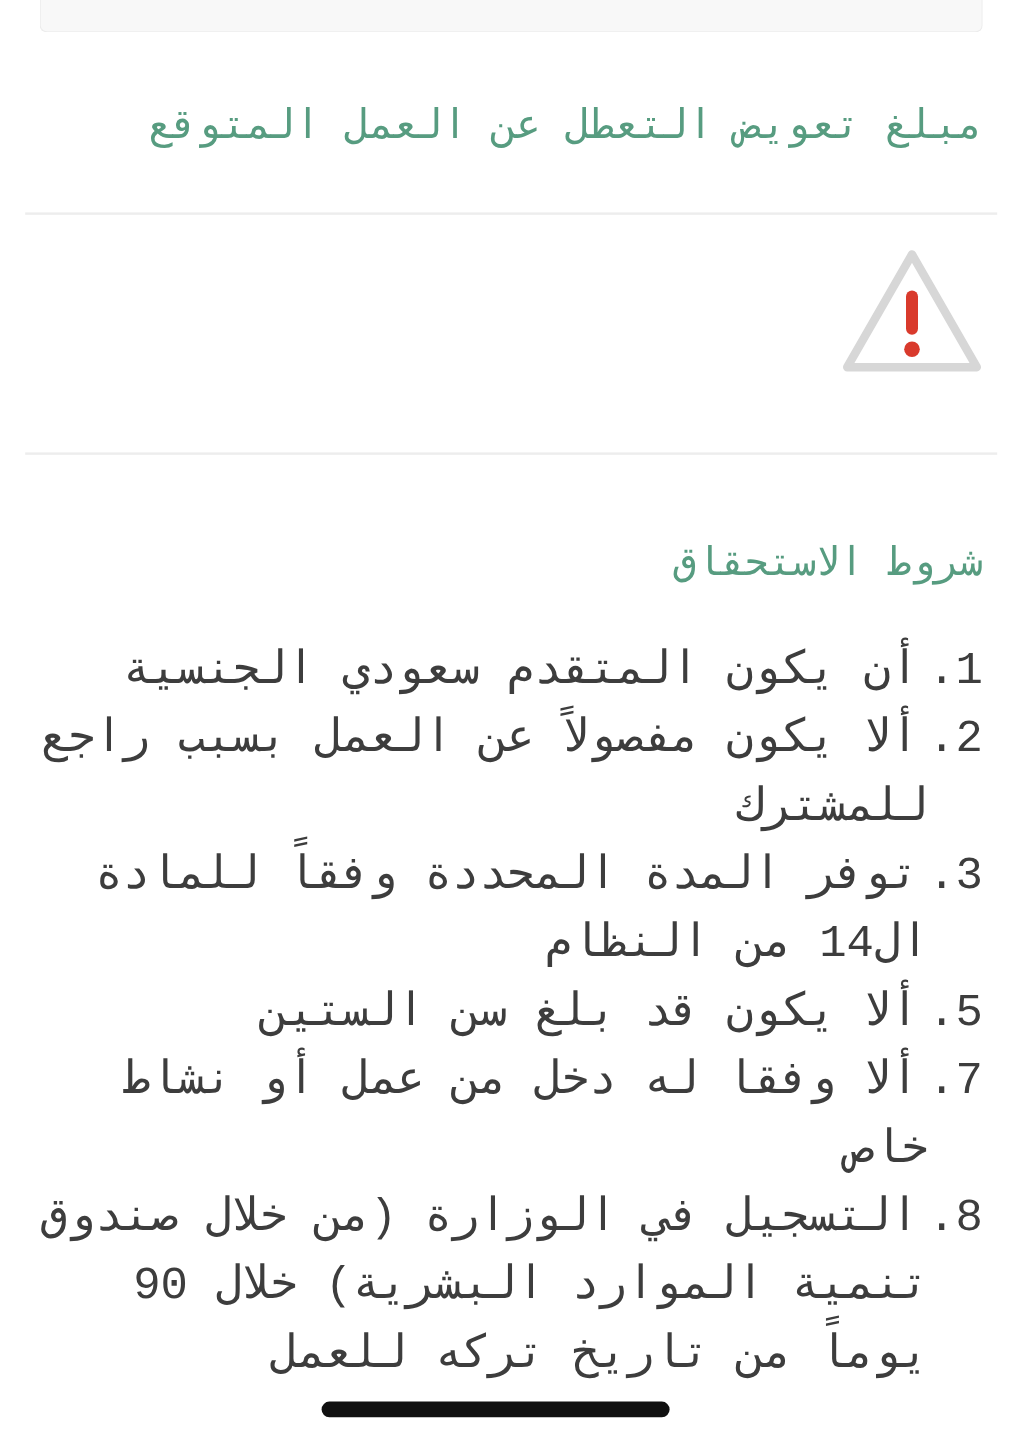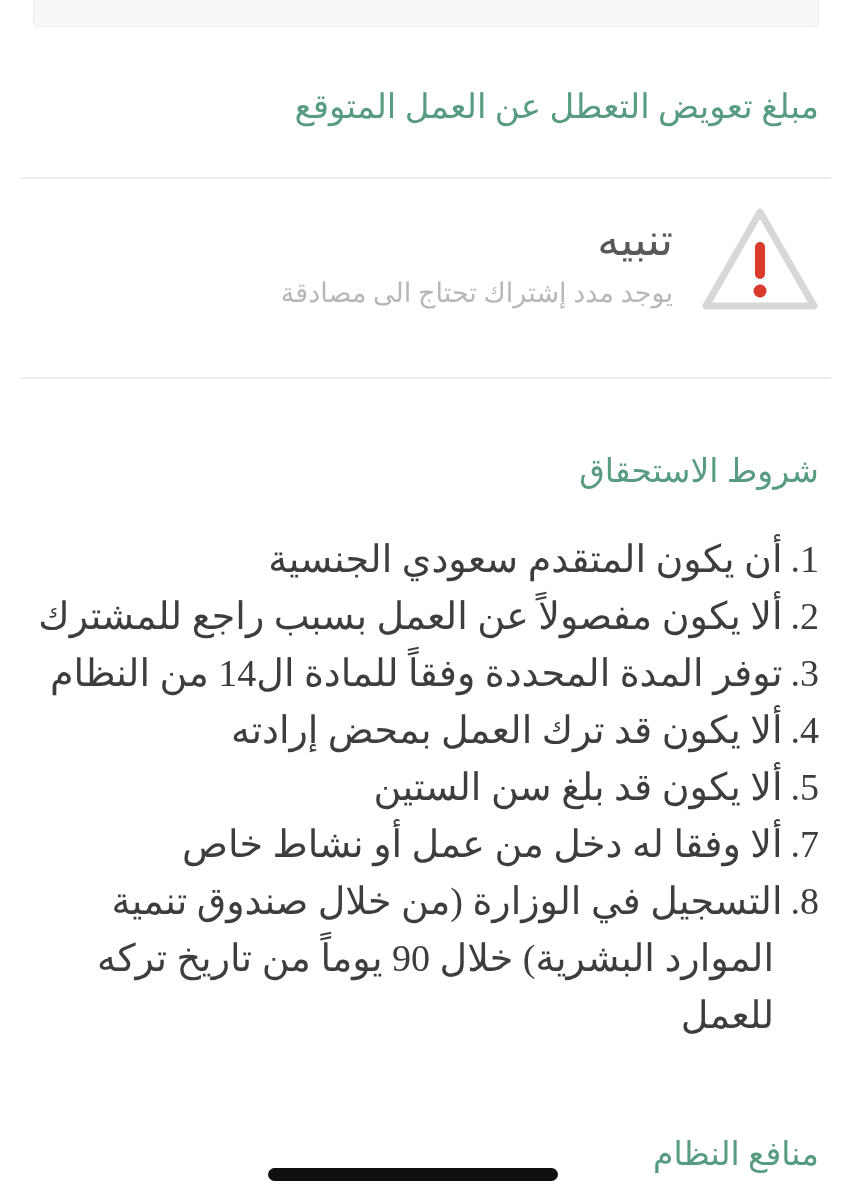--- a/index.html
+++ b/index.html
@@ -4,21 +4,21 @@
 <style>
   html, body { margin: 0; padding: 0; background: #ffffff; }
   .screen {
     position: relative;
     width: 852px;
     height: 1200px;
     margin: 0 auto;
     background: #ffffff;
     overflow: hidden;
     direction: rtl;
-    font-family: Liberation Serif, serif;
+    font-family: Liberation Mono, monospace;
     -webkit-font-smoothing: antialiased;
   }
 
   
   .top-field {
     height: 26px;
     margin: 0 33px;
     background: var(--field-bg);
     border: 1px solid var(--field-border);
     border-top: none;
@@ -110,42 +110,35 @@
   <div class="divider d1"></div>
 
   <div class="alert-row">
     <div class="alert-icon-wrap">
       <svg width="120" height="110" viewBox="0 0 120 110" xmlns="http://www.w3.org/2000/svg">
         <path class="tri-shape" d="M 60 7 L 114 101 L 6 101 Z"></path>
         <rect class="excl" x="55" y="37" width="10" height="37" rx="5"></rect>
         <circle class="excl" cx="60" cy="86" r="6.5"></circle>
       </svg>
     </div>
-    <div class="alert-texts">
-      <div class="alert-title">تنبيه</div>
-      <div class="alert-message">يوجد مدد إشتراك تحتاج الى مصادقة</div>
-    </div>
   </div>
 
   <div class="divider d2"></div>
 
   <div class="section-heading h-cond">شروط الاستحقاق</div>
 
   <ol class="cond-list">
     <li>
       <span class="li-num">1.</span><span>أن يكون المتقدم سعودي الجنسية</span>
     </li>
     <li>
       <span class="li-num">2.</span><span>ألا يكون مفصولاً عن العمل بسبب راجع للمشترك</span>
     </li>
     <li>
       <span class="li-num">3.</span><span>توفر المدة المحددة وفقاً للمادة ال14 من النظام</span>
-    </li>
-    <li>
-      <span class="li-num">4.</span><span>ألا يكون قد ترك العمل بمحض إرادته</span>
     </li>
     <li>
       <span class="li-num">5.</span><span>ألا يكون قد بلغ سن الستين</span>
     </li>
     <li>
       <span class="li-num">7.</span><span>ألا وفقا له دخل من عمل أو نشاط خاص</span>
     </li>
     <li>
       <span class="li-num">8.</span><span>التسجيل في الوزارة (من خلال صندوق تنمية الموارد البشرية) خلال 90 يوماً من تاريخ تركه للعمل</span>
     </li>

